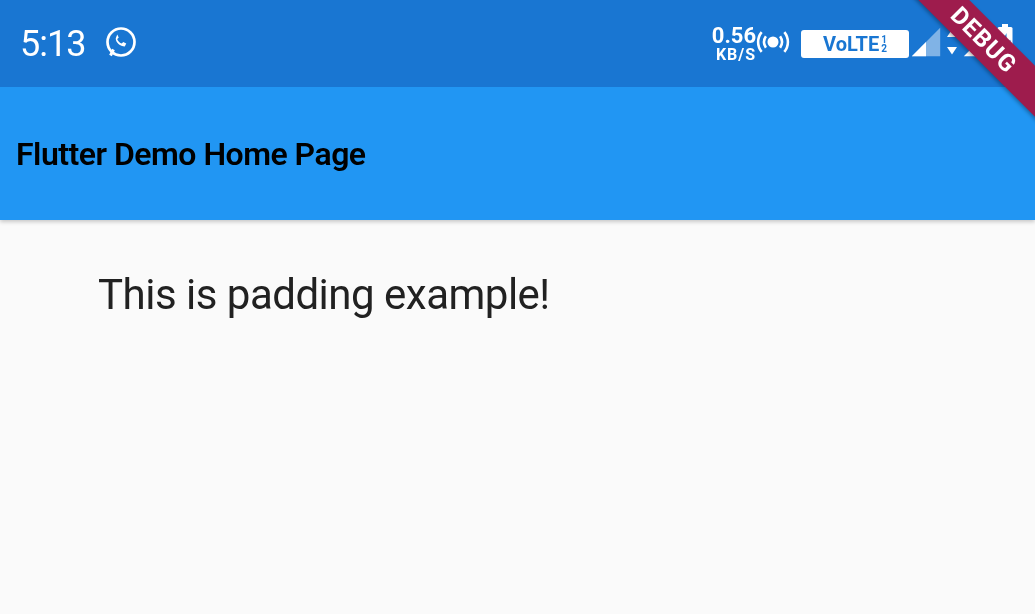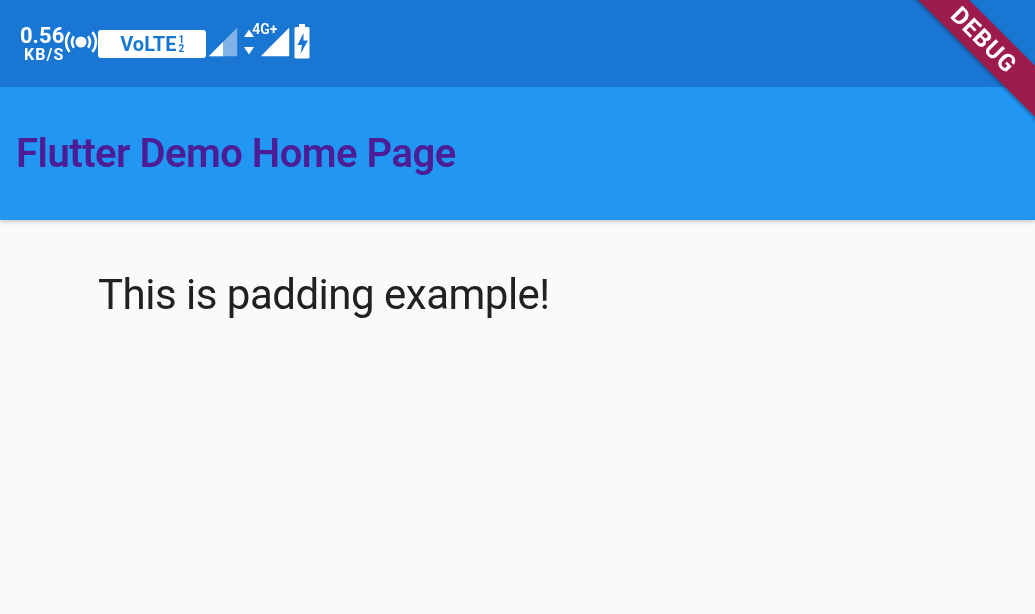--- a/index.html
+++ b/index.html
@@ -65,20 +65,21 @@
     }
     .volte-badge {
       background: #fff;
       color: #1976d2;
       font-size: 20px;
       font-weight: 700;
       padding: 2px 22px;
       border-radius: 3px;
       display: flex;
       align-items: center;
+      margin-left: 11px;
     }
     .volte-half {
       font-size: 10px;
       line-height: 0.9;
       display: flex;
       flex-direction: column;
       margin-left: 2px;
     }
     .signal-icon {
       position: relative;
@@ -104,22 +105,22 @@
     }
     .app-bar {
       height: 133px;
       background: #2196f3;
       display: flex;
       align-items: center;
       padding: 0 16px;
       box-shadow: 0 2px 4px rgba(0,0,0,0.2);
     }
     .app-bar-title {
-      color: #4c1d95;
-      font-size: 40px;
+      color: #000000;
+      font-size: 32px;
       font-weight: 600;
       letter-spacing: -0.5px;
     }
     .body-content {
       padding: 50px 0 0 98px;
     }
     .body-text {
       font-size: 42px;
       font-weight: 400;
       color: #212121;
@@ -137,20 +138,30 @@
       padding: 4px 70px;
       transform: rotate(45deg);
       letter-spacing: 1px;
       box-shadow: 0 2px 4px rgba(0,0,0,0.3);
     }
   </style>
 </head>
 <body>
 
 <div class="status-bar">
+  <div class="status-left">
+    <span class="time">5:13</span>
+    <span class="whatsapp-icon">
+      <svg viewBox="0 0 24 24" fill="none" stroke="#fff" stroke-width="1.8">
+        <circle cx="12" cy="12" r="9"></circle>
+        <path d="M8.5 9.5c0 3 3 5.5 6 5.5l1-2-2-1-1 1c-1 0-3-2-3-3l1-1-1-2z" fill="#fff" stroke="none"></path>
+        <path d="M5 21l2-4" stroke-width="2"></path>
+      </svg>
+    </span>
+  </div>
   <div class="status-right">
     <div class="speed">
       <span class="speed-value">0.56</span>
       <span class="speed-unit">KB/S</span>
     </div>
     <span class="hotspot-icon">
       <svg viewBox="0 0 24 24" fill="none" stroke="#fff" stroke-width="1.8">
         <circle cx="12" cy="12" r="3" fill="#fff"></circle>
         <path d="M7 8a7 7 0 0 0 0 8M17 8a7 7 0 0 1 0 8"></path>
         <path d="M4 5a11 11 0 0 0 0 14M20 5a11 11 0 0 1 0 14"></path>

